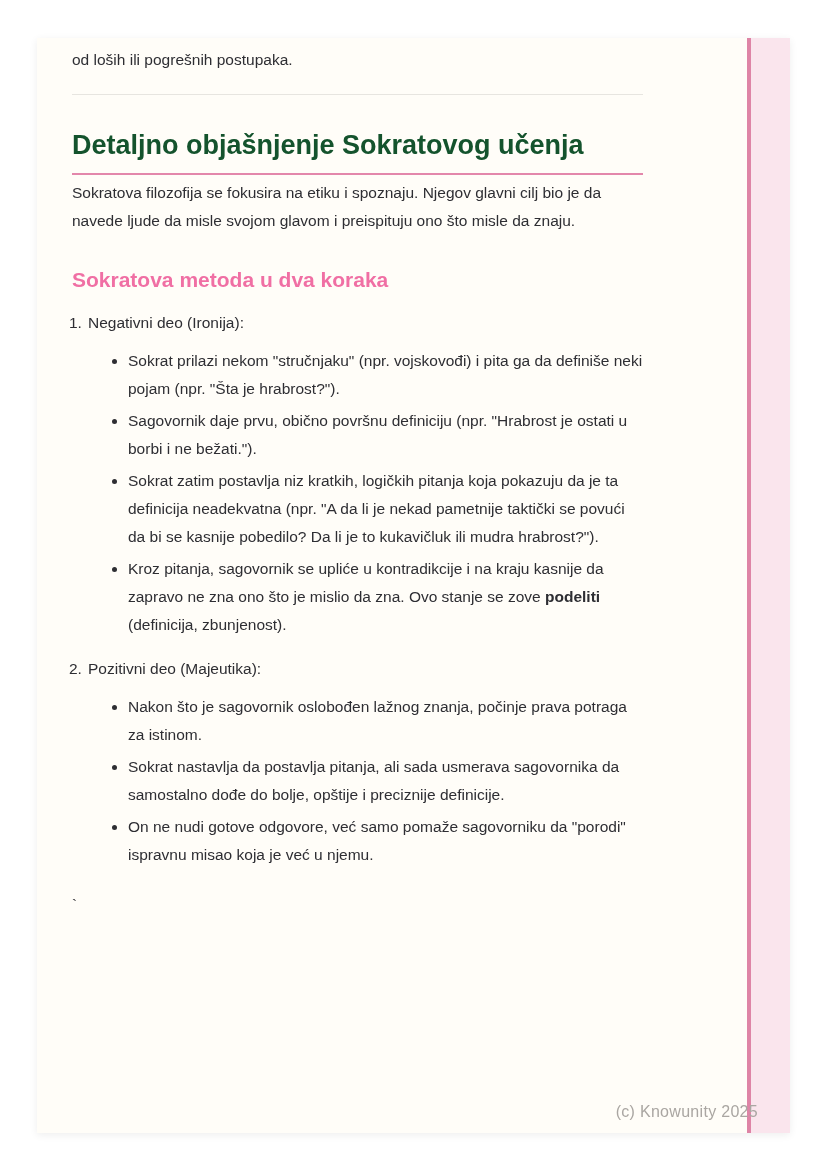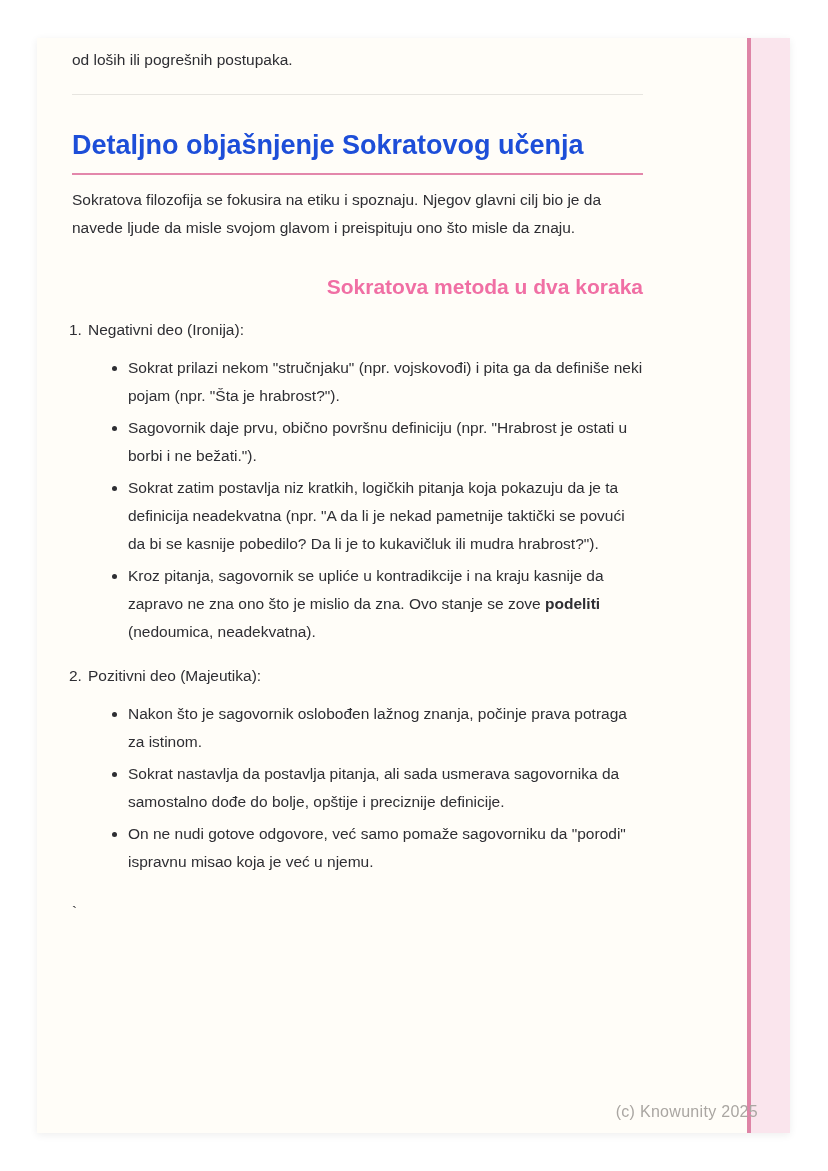--- a/index.html
+++ b/index.html
@@ -50,36 +50,35 @@
     color: #2e2e33;
   }
   .intro-line { margin: 8px 0 0 0; }
   .divider {
     border: none;
     border-top: 1px solid #e7e5e0;
     margin: 20px 0 0 0;
     width: 100%;
   }
   .h1-title {
-    margin: 32px 0 11px 0;
+    margin: 32px 0 4px 0;
     font-size: 27px;
     line-height: 36px;
     font-weight: bold;
-    color: #1d4ed8;
+    color: #14532d;
     padding-bottom: 10px;
     border-bottom: 2px solid #e387ab;
   }
   .para-1 { margin: 0 0 0 0; }
   .h2-title {
     margin: 30px 0 0 0;
     font-size: 21px;
     line-height: 30px;
     font-weight: bold;
     color: #f06fa4;
-    text-align: right;
   }
   .para-2 { margin: 12px 0 0 0; }
   .num-list { margin: 14px 0 0 0; }
   .num-item { margin: 0 0 10px 0; }
   .num-item-head { display: flex; }
   .num-marker {
     flex: none;
     width: 19px;
     margin-left: -3px;
   }
@@ -134,21 +133,21 @@
             <li>
               <span>Sokrat prilazi nekom "stručnjaku" (npr. vojskovođi) i pita ga da definiše neki pojam (npr. "Šta je hrabrost?").</span>
             </li>
             <li>
               <span>Sagovornik daje prvu, obično površnu definiciju (npr. "Hrabrost je ostati u borbi i ne bežati.").</span>
             </li>
             <li>
               <span>Sokrat zatim postavlja niz kratkih, logičkih pitanja koja pokazuju da je ta definicija neadekvatna (npr. "A da li je nekad pametnije taktički se povući da bi se kasnije pobedilo? Da li je to kukavičluk ili mudra hrabrost?").</span>
             </li>
             <li>
-              <span>Kroz pitanja, sagovornik se upliće u kontradikcije i na kraju kasnije da zapravo ne zna ono što je mislio da zna. Ovo stanje se zove </span><strong>podeliti</strong><span> (nedoumica, neadekvatna).</span>
+              <span>Kroz pitanja, sagovornik se upliće u kontradikcije i na kraju kasnije da zapravo ne zna ono što je mislio da zna. Ovo stanje se zove </span><strong>podeliti</strong><span> (definicija, zbunjenost).</span>
             </li>
           </ul>
         </div>
 
         <div class="num-item">
           <div class="num-item-head">
             <span class="num-marker">2.</span>
             <span class="num-item-title">Pozitivni deo (Majeutika):</span>
           </div>
           <ul class="bullet-list">

